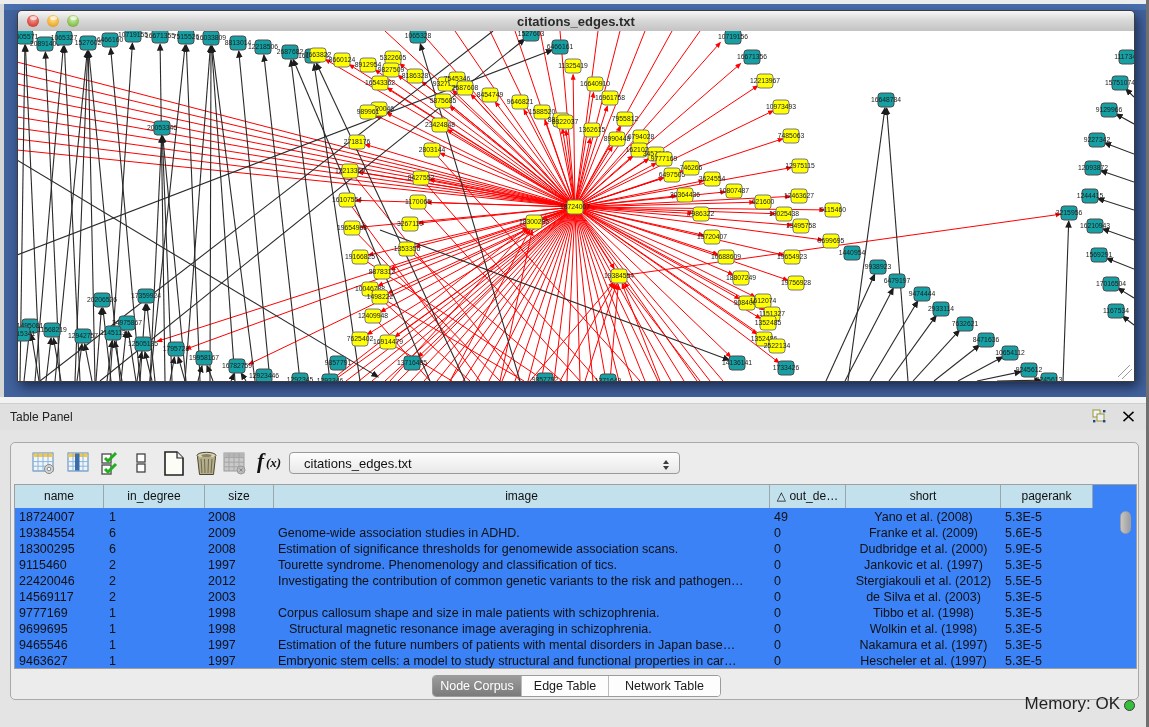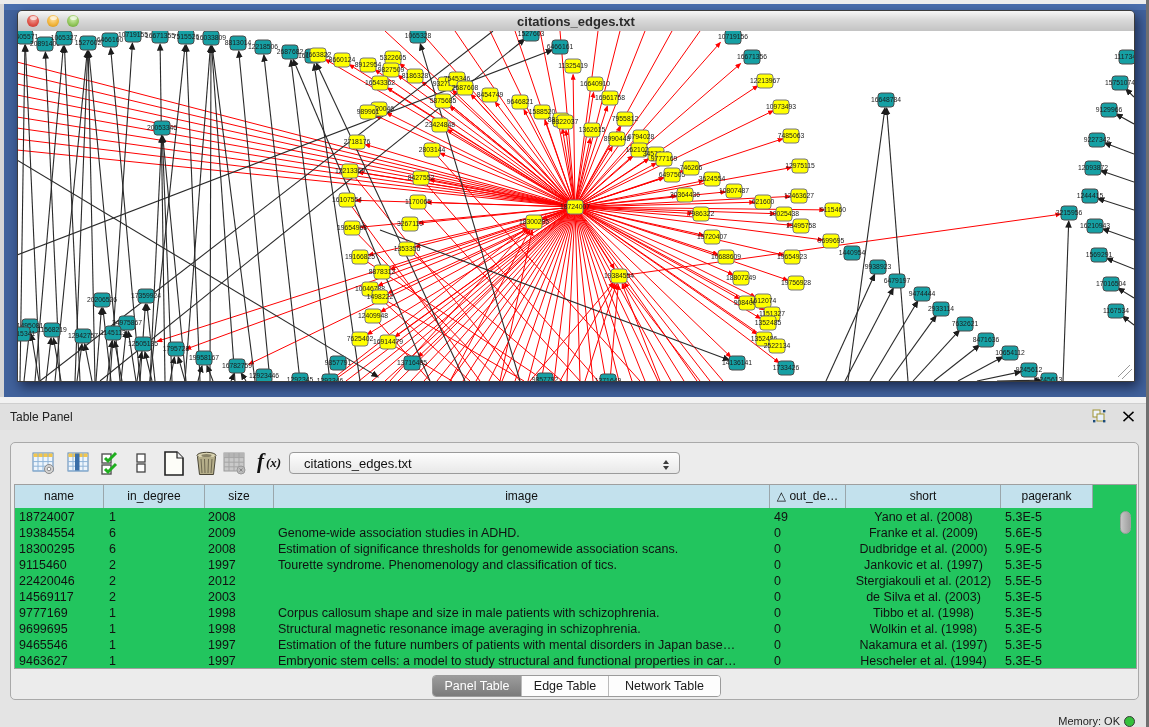--- a/index.html
+++ b/index.html
@@ -14,30 +14,30 @@
 #rtg{position:absolute;right:0;top:0;width:3px;height:727px;background:#6f6f6f}
 #panel{position:absolute;left:0px;top:397px;width:1146px;height:330px;background:#e4e4e4}
 #phead{position:absolute;left:0;top:6px;width:100%;height:27px;background:#e0e0e0;border-top:1px solid #cfcfcf}
 #pstrip{position:absolute;left:0;top:0;width:100%;height:6px;background:#f2f2f2}
 #phead .pt{position:absolute;left:10px;top:6px;font-size:12px;color:#222}
 #pbox{position:absolute;left:10px;top:45px;width:1129px;height:258px;background:#ececec;border:1px solid #a9a9a9;border-radius:5px}
 #toolbar{position:absolute;left:0;top:0;width:100%;height:42px}
 .icon{position:absolute;top:8px}
 #combo{position:absolute;left:278px;top:9px;width:391px;height:22px;background:linear-gradient(#fdfdfd,#e8e8e8);border:1px solid #9a9a9a;border-radius:4px;font-size:13px;color:#111;line-height:21px;padding-left:14px}
 #combo .ar{position:absolute;right:9px;top:0;width:9px;height:22px;font-size:8px;color:#333}
-#tbl{position:absolute;left:3px;top:41px;width:1123px;height:185px;background:#22c55e;border:1px solid #9f9f9f}
+#tbl{position:absolute;left:3px;top:41px;width:1123px;height:185px;background:#3b82f6;border:1px solid #9f9f9f}
 .th{position:absolute;top:0;height:23px;background:#c3e1ed;border-right:1px solid #9aa6ab;font-size:12px;color:#111;text-align:center;line-height:23px}
 .tr{position:absolute;height:16px;width:100%;font-size:12.5px;color:#111}
 .tr span{position:absolute;white-space:nowrap;top:0;line-height:16px}
 .ctr{text-align:center}
 #sbar{position:absolute;right:5px;top:26px;width:11px;height:23px;background:linear-gradient(90deg,#c6c6c6,#9e9e9e);border:1px solid #a0a0a0;border-radius:6px}
 #tabs{position:absolute;left:421px;top:232px;height:22px;border:1px solid #9b9b9b;border-radius:4px;overflow:hidden;display:flex}
 #tabs div{font-size:12.5px;line-height:21px;text-align:center;background:#fdfdfd;color:#1a1a1a;border-left:1px solid #bbb}
 #tabs div.sel{background:linear-gradient(#9c9c9c,#7b7b7b);color:#fff;border-left:none}
-#status{position:absolute;right:14px;bottom:0;font-size:11px;color:#222}
+#status{position:absolute;right:14px;bottom:13px;font-size:17px;color:#222}
 #status b{display:inline-block;width:11px;height:11px;border-radius:50%;background:#35c03c;border:1px solid #3a3a3a;vertical-align:-2px;margin-left:4px}
 </style></head><body>
 <div id="desk"></div>
 <div id="win">
   <div id="tbar">
     <span class="t" style="position:absolute;width:100%;text-align:center;top:3px;font-size:13px;font-weight:bold;color:#2b2b2b">citations_edges.txt</span>
     <span class="tl" style="left:9px;top:4px;background:radial-gradient(circle at 50% 35%,#f0a8a0,#dd4f44 60%,#b33)">
         <i></i>
       </span>
     <span class="tl" style="left:29px;top:4px;background:radial-gradient(circle at 50% 35%,#ffe0a0,#f0b236 60%,#c8881c)">
@@ -690,20 +690,21 @@
           <span style="left:193px">1997</span>
           <span style="left:263px">Tourette syndrome. Phenomenology and classification of tics.</span>
           <span style="left:759px">0</span>
           <span class="ctr" style="left:831px;width:155px">Jankovic et al. (1997)</span>
           <span style="left:990px">5.3E-5</span>
         </div>
         <div class="tr" style="top:88px">
           <span style="left:4px">22420046</span>
           <span style="left:94px">2</span>
           <span style="left:193px">2012</span>
+          <span style="left:263px">Investigating the contribution of common genetic variants to the risk and pathogen…</span>
           <span style="left:759px">0</span>
           <span class="ctr" style="left:831px;width:155px">Stergiakouli et al. (2012)</span>
           <span style="left:990px">5.5E-5</span>
         </div>
         <div class="tr" style="top:104px">
           <span style="left:4px">14569117</span>
           <span style="left:94px">2</span>
           <span style="left:193px">2003</span>
           <span style="left:759px">0</span>
           <span class="ctr" style="left:831px;width:155px">de Silva et al. (2003)</span>
@@ -715,45 +716,45 @@
           <span style="left:193px">1998</span>
           <span style="left:263px">Corpus callosum shape and size in male patients with schizophrenia.</span>
           <span style="left:759px">0</span>
           <span class="ctr" style="left:831px;width:155px">Tibbo et al. (1998)</span>
           <span style="left:990px">5.3E-5</span>
         </div>
         <div class="tr" style="top:136px">
           <span style="left:4px">9699695</span>
           <span style="left:94px">1</span>
           <span style="left:193px">1998</span>
-          <span style="left:263px">Structural magnetic resonance image averaging in schizophrenia.</span>
+          <span style="left:274px">Structural magnetic resonance image averaging in schizophrenia.</span>
           <span style="left:759px">0</span>
           <span class="ctr" style="left:831px;width:155px">Wolkin et al. (1998)</span>
           <span style="left:990px">5.3E-5</span>
         </div>
         <div class="tr" style="top:152px">
           <span style="left:4px">9465546</span>
           <span style="left:94px">1</span>
           <span style="left:193px">1997</span>
           <span style="left:263px">Estimation of the future numbers of patients with mental disorders in Japan base…</span>
           <span style="left:759px">0</span>
           <span class="ctr" style="left:831px;width:155px">Nakamura et al. (1997)</span>
           <span style="left:990px">5.3E-5</span>
         </div>
         <div class="tr" style="top:168px">
           <span style="left:4px">9463627</span>
           <span style="left:94px">1</span>
           <span style="left:193px">1997</span>
           <span style="left:263px">Embryonic stem cells: a model to study structural and functional properties in car…</span>
           <span style="left:759px">0</span>
-          <span class="ctr" style="left:831px;width:155px">Hescheler et al. (1994)</span>
+          <span class="ctr" style="left:831px;width:155px">Hescheler et al. (1997)</span>
           <span style="left:990px">5.3E-5</span>
         </div>
       <div id="sbar"></div>
     </div>
     <div id="tabs">
-        <div class="sel" style="width:88px">Panel Table</div>
+        <div class="sel" style="width:88px">Node Corpus</div>
         <div style="width:87px">Edge Table</div>
         <div style="width:112px">Network Table</div>
       </div>
   </div>
 </div>
 <div id="rtg"></div>
 <div id="status">Memory: OK<b></b></div>
 </body></html>

